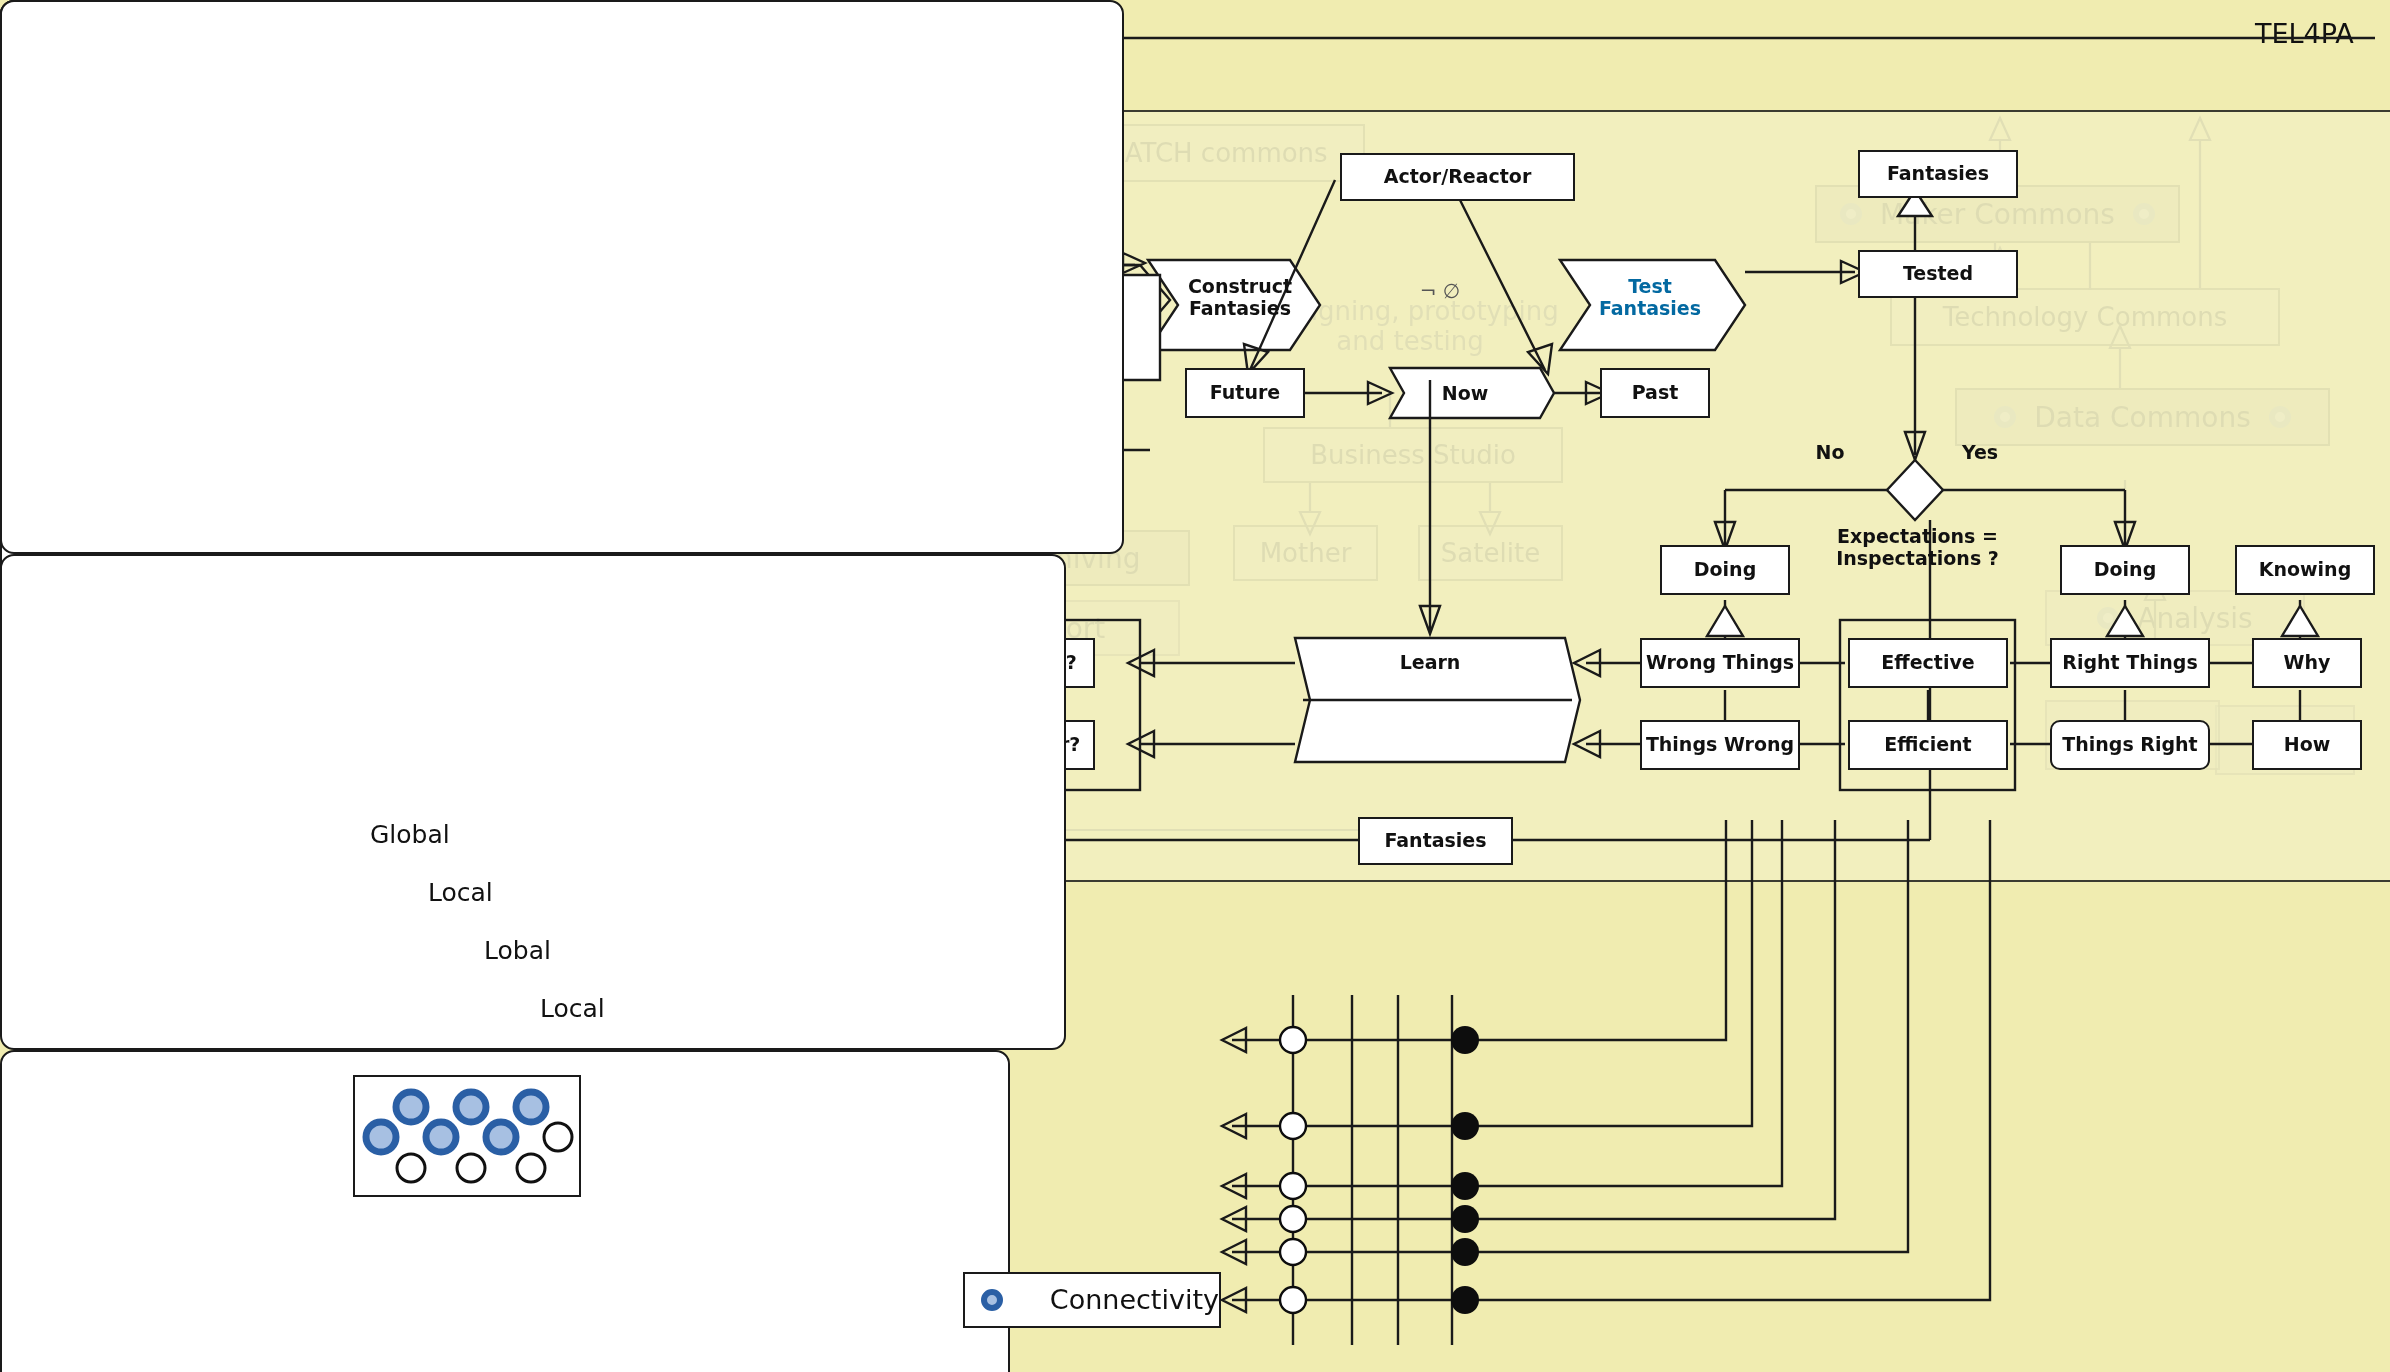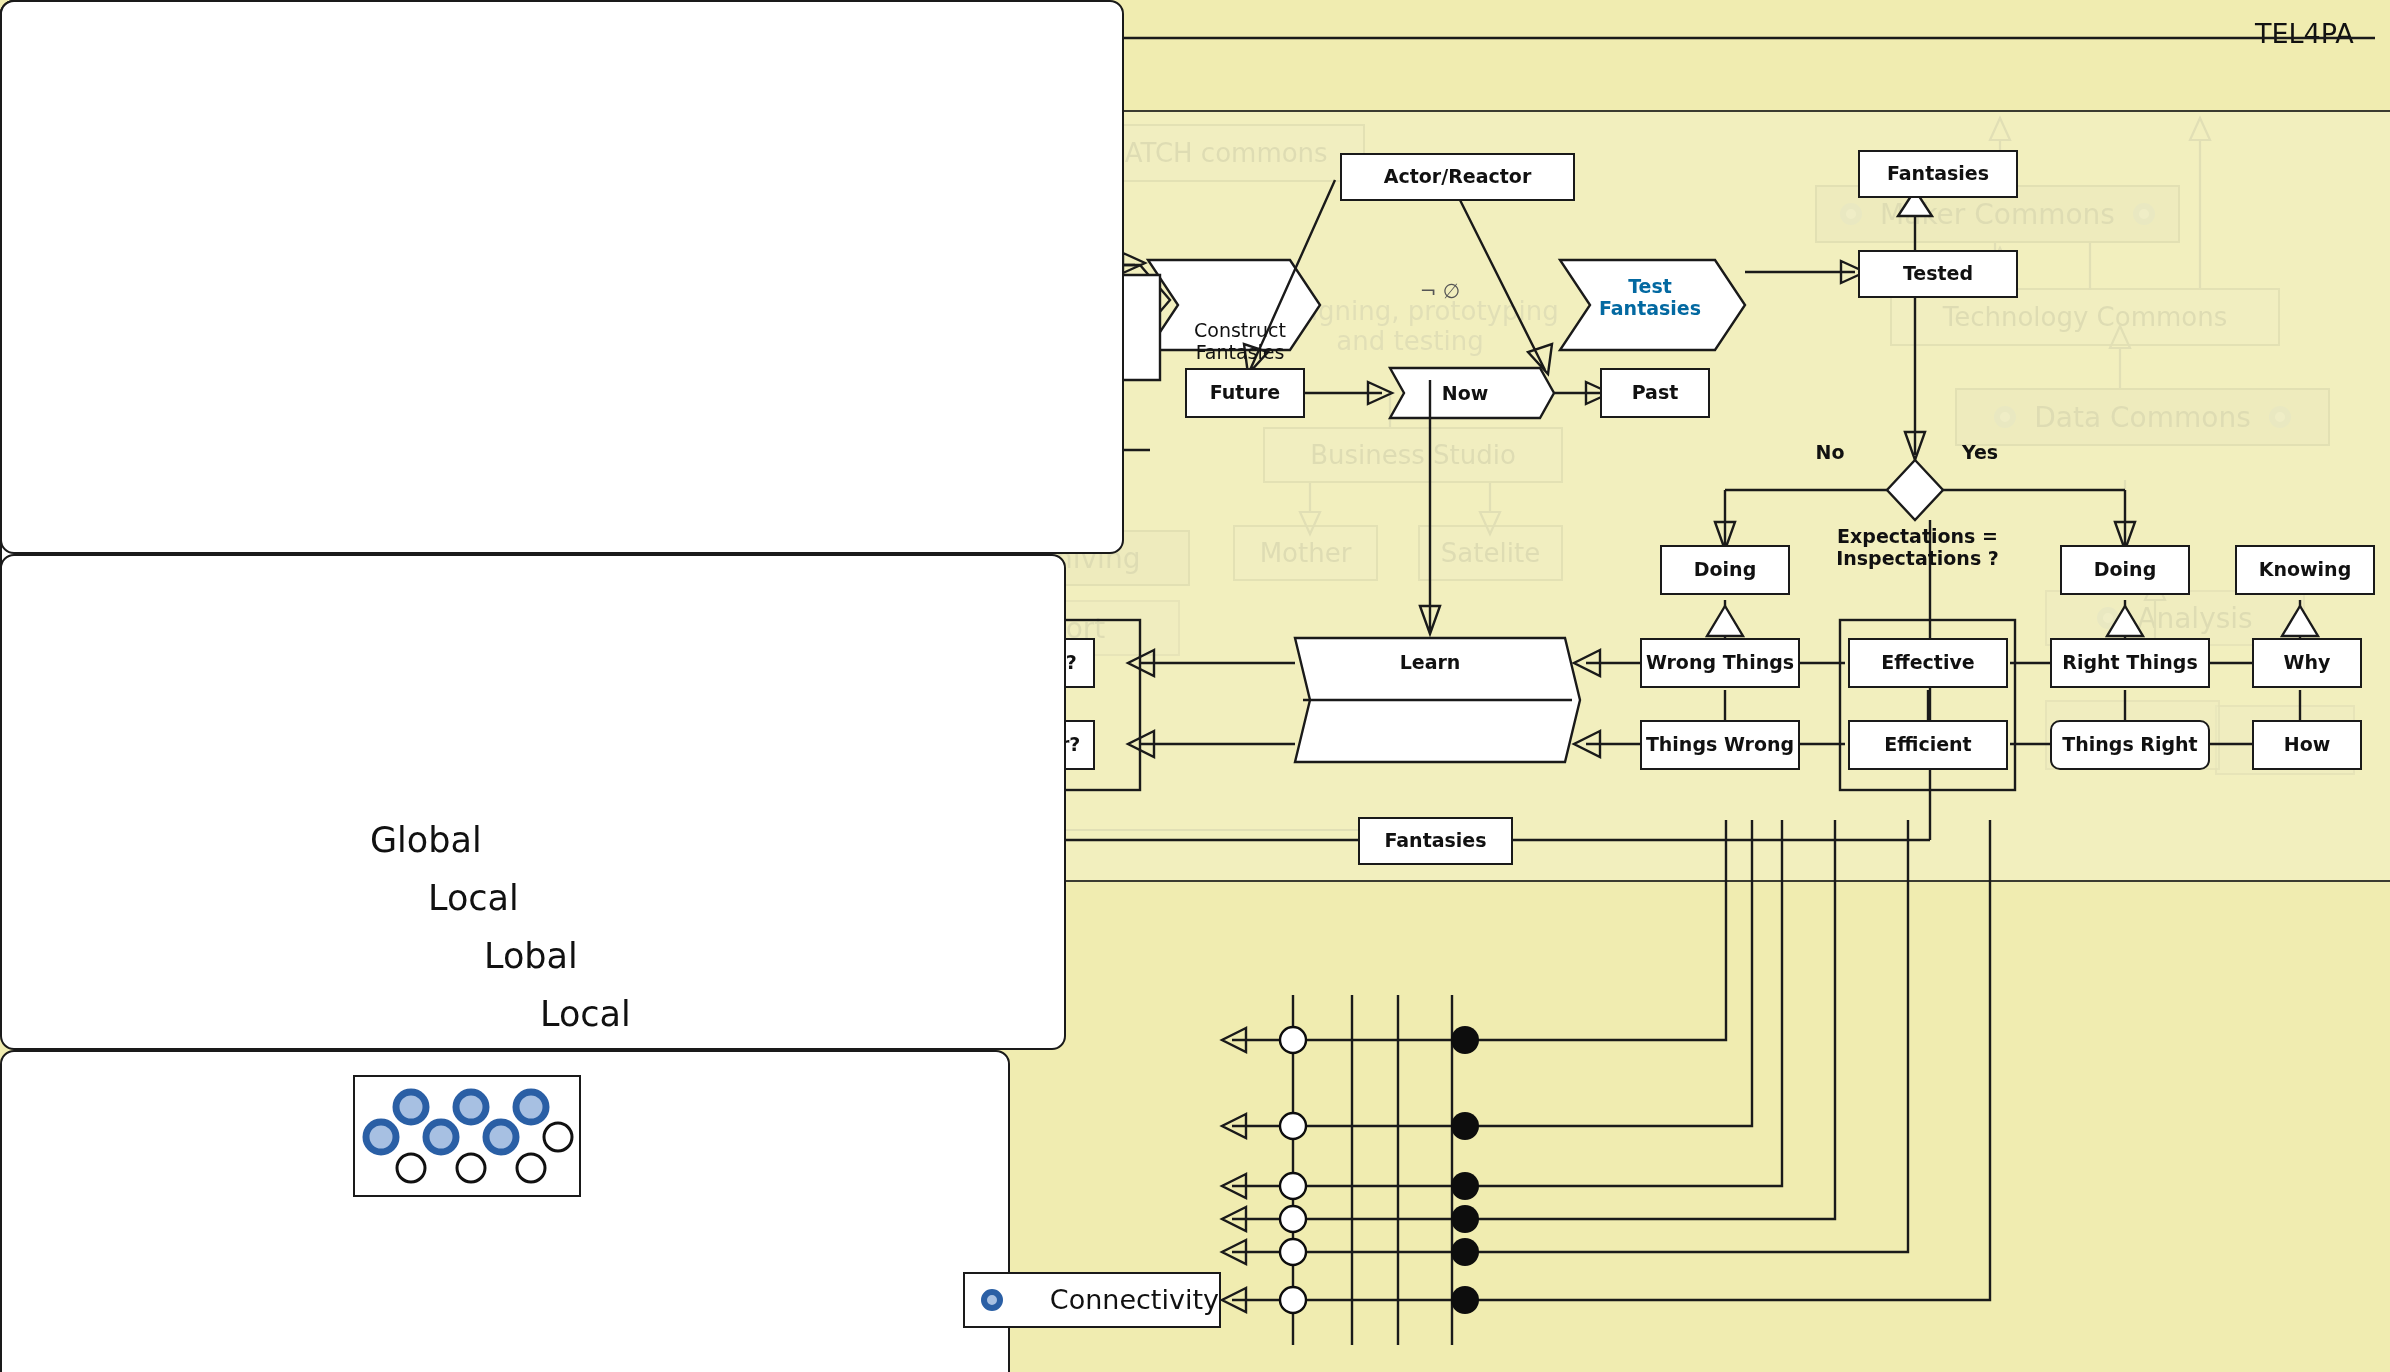--- a/index.html
+++ b/index.html
@@ -38,21 +38,21 @@
   .ring{
     width:22px;height:22px;border-radius:50%;
     border:6px solid #2a5fa5;box-sizing:border-box;
     display:inline-block;flex:0 0 auto;
   }
   .ring.filled{background:#a7c0e2;}
   .ring.red{border-color:#a32b28;background:#e8a9a1;}
   .ring.pale{border-color:#cfd4bb;background:#e6e6ce;}
 
   .title{position:absolute;font-size:27px;color:#111;}
-  .ctitle{position:absolute;font-size:35px;color:#111;}
+  .ctitle{position:absolute;font-size:25px;color:#111;}
 
   
   .fbox{
     position:absolute;box-sizing:border-box;
     background:rgba(214,214,170,.55);
     border:2px solid rgba(168,168,126,.75);
     display:flex;align-items:center;justify-content:center;gap:18px;
     color:#a9a98a;font-size:28px;
   }
   .fbox.plain{background:rgba(232,232,190,.5);font-size:26px;}
@@ -393,21 +393,21 @@
     <span class="ring"></span>
     <span class="lbl">Hearing</span>
   </div>
   <div class="node wbox big" style="left:392px;top:630px;width:95px;height:58px;">F2F</div>
   <div class="node wbox big" style="left:532px;top:630px;width:95px;height:58px;">EM</div>
 
   <div class="bbox" style="left:690px;top:532px;width:60px;height:55px;"></div>
   <div class="bbox" style="left:690px;top:630px;width:60px;height:55px;"></div>
 
   <div class="node wbox" style="left:1340px;top:153px;width:235px;height:48px;">Actor/Reactor</div>
-  <div class="node" style="left:1175px;top:268px;width:130px;height:60px;font-size:19px;font-weight:400;color:#111;margin-top:44px;">Construct
+  <div class="node" style="left:1175px;top:268px;width:130px;height:60px;font-size:19px;font-weight:700;color:#111;">Construct
 Fantasies</div>
   <div class="node" style="left:1590px;top:268px;width:120px;height:60px;font-size:19px;font-weight:700;color:#0369a1;">Test
 Fantasies</div>
   <div class="node" style="left:1405px;top:277px;width:70px;height:28px;font-size:20px;color:#555;">¬ ∅</div>
 
   <div class="node wbox" style="left:1185px;top:368px;width:120px;height:50px;">Future</div>
   <div class="node" style="left:1405px;top:378px;width:120px;height:32px;font-size:19px;font-weight:700;color:#111;">Now</div>
   <div class="node wbox" style="left:1600px;top:368px;width:110px;height:50px;">Past</div>
 
   <div class="node wbox" style="left:1858px;top:150px;width:160px;height:48px;">Fantasies</div>

